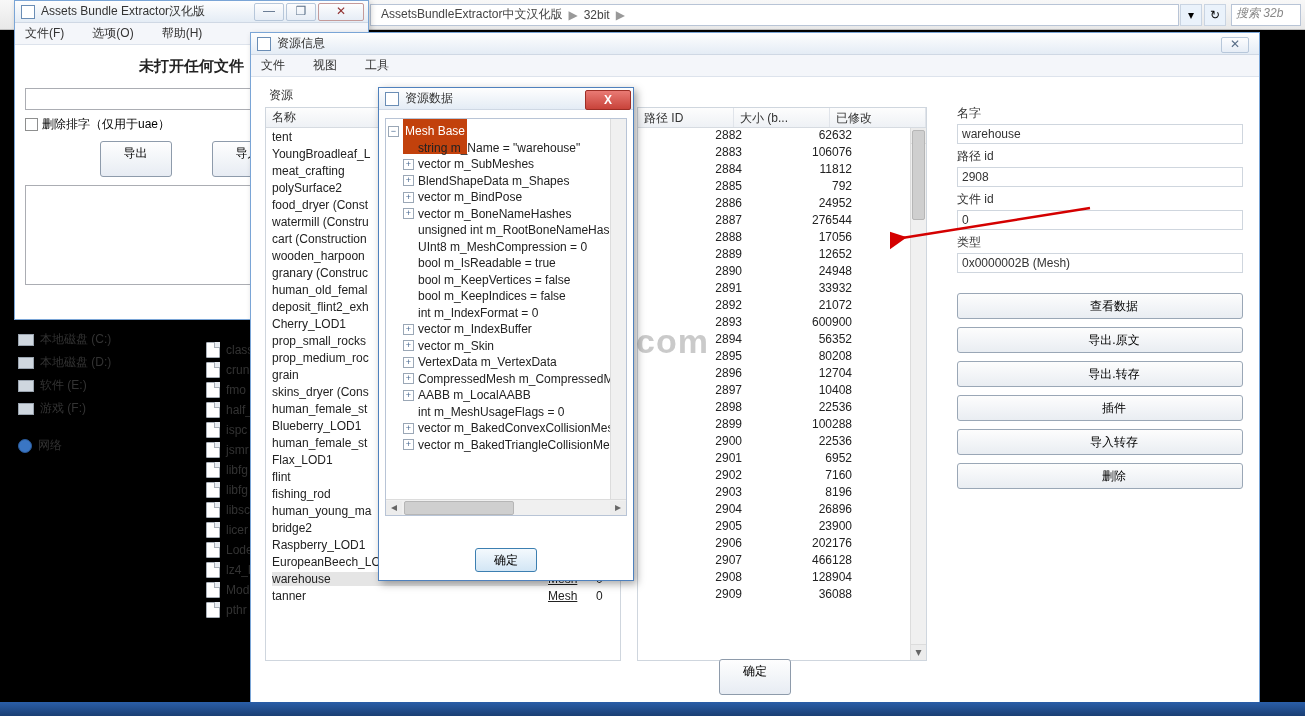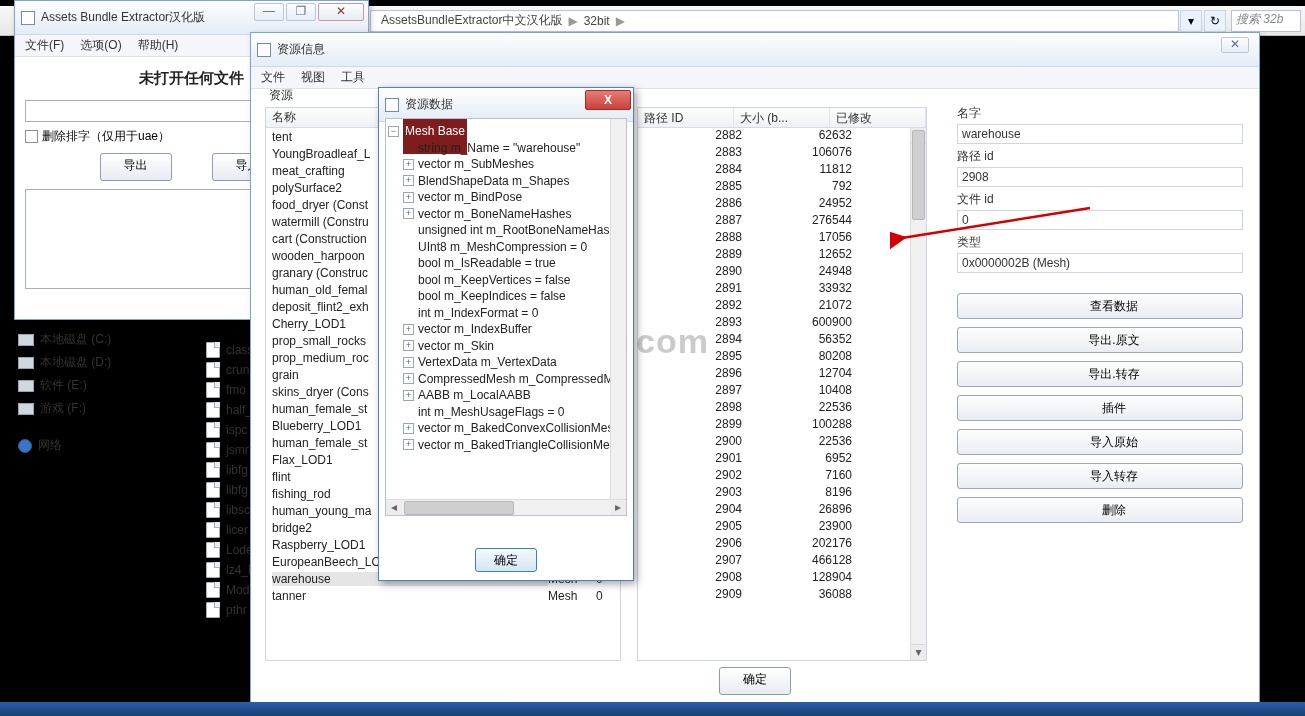--- a/index.html
+++ b/index.html
@@ -1,42 +1,42 @@
 <!DOCTYPE html>
 <html><head>
 <meta charset="utf-8">
 <style>
 *{box-sizing:border-box;margin:0;padding:0;font-family:"Microsoft YaHei","SimSun",Tahoma,sans-serif;font-size:12px;}
 html,body{width:1305px;height:716px;overflow:hidden;}
 body{background:#000;position:relative;}
-.top-addr{position:absolute;left:0;top:0;width:1305px;height:30px;background:linear-gradient(#f8f8f8,#e8e8e8);border-bottom:1px solid #bfbfbf;display:flex;align-items:center;margin-top:6px;}
+.top-addr{position:absolute;left:0;top:0;width:1305px;height:30px;background:linear-gradient(#f8f8f8,#e8e8e8);border-bottom:1px solid #bfbfbf;display:flex;align-items:center;}
 .addr-left{display:flex;align-items:center;gap:6px;padding:0 8px;min-width:370px;}
 .addr-bar{flex:1;height:22px;background:#fff;border:1px solid #b8c4d6;display:flex;align-items:center;padding:0 6px;color:#444;}
 .addr-bar .crumb{padding:0 4px;}
 .addr-bar .sep{color:#999;padding:0 2px;}
 .tool-btn{width:22px;height:22px;border:1px solid #c9d4e2;background:#eaf2fb;margin:0 1px;display:flex;align-items:center;justify-content:center;}
 .search-box{width:70px;height:22px;border:1px solid #b8c4d6;background:#fff;margin:0 4px;padding:0 4px;color:#888;font-style:italic;overflow:hidden;}
 
 .win-main{position:absolute;left:14px;top:0;width:355px;height:320px;background:#fff;border:1px solid #7aa5d6;box-shadow:2px 2px 6px rgba(0,0,0,.2);}
-.titlebar{height:34px;background:linear-gradient(#fefefe,#e4ecf5);border-bottom:1px solid #cfd8e4;display:flex;align-items:center;padding:0 6px;position:relative;}
+.titlebar{height:22px;background:linear-gradient(#fefefe,#e4ecf5);border-bottom:1px solid #cfd8e4;display:flex;align-items:center;padding:0 6px;position:relative;}
 .titlebar .ico{width:14px;height:14px;border:1px solid #6a8db5;background:#fff;margin-right:6px;}
 .titlebar .title{flex:1;color:#333;}
 .win-btns{position:absolute;right:4px;top:2px;display:flex;gap:2px;}
 .win-btn{width:30px;height:18px;border:1px solid #b7c7da;border-radius:2px;background:linear-gradient(#fdfdfe,#e6edf6);font-size:12px;line-height:14px;text-align:center;color:#5a6f88;cursor:default;}
 .win-btn.close{width:46px;border-color:#c49a9a;color:#903030;}
-.menubar{height:22px;background:#f4f6fa;border-bottom:1px solid #dde3ec;display:flex;align-items:center;padding:0 4px;gap:4px;color:#333;}
+.menubar{height:22px;background:#f4f6fa;border-bottom:1px solid #dde3ec;display:flex;align-items:center;padding:0 4px;gap:16px;color:#333;}
 .menubar span{padding:2px 6px;}
 .win-main .body{padding:6px 10px;}
 .big-msg{text-align:center;font-size:15px;font-weight:bold;color:#222;padding:6px 0;}
 .field-row{margin:6px 0;}
 .text-input{width:100%;height:22px;border:1px solid #abadb3;background:#fff;padding:0 4px;}
 .chk-row{display:flex;align-items:center;gap:4px;margin:4px 0;}
 .chk{width:13px;height:13px;border:1px solid #8e8f8f;background:#fff;}
 .btn-row{display:flex;gap:40px;justify-content:center;margin:8px 0;}
-.std-btn{min-width:72px;height:28px;border:1px solid #8e9bab;background:linear-gradient(#fefefe,#e7ecf3);border-radius:3px;line-height:22px;text-align:center;}
+.std-btn{min-width:72px;height:36px;border:1px solid #8e9bab;background:linear-gradient(#fefefe,#e7ecf3);border-radius:3px;line-height:22px;text-align:center;}
 
 .drives{position:absolute;left:14px;top:328px;width:160px;color:#333;}
 .drives .d-item{display:flex;align-items:center;gap:6px;padding:3px 4px;}
 .drives .d-ico{width:16px;height:12px;background:#cfd7df;border:1px solid #9aa4af;}
 .drives .net-hdr{margin-top:14px;display:flex;align-items:center;gap:6px;padding:3px 4px;}
 .net-ico{width:14px;height:14px;border-radius:50%;background:#3a76c4;border:1px solid #2a5a99;}
 
 .files{position:absolute;left:186px;top:340px;width:70px;color:#333;padding-left:20px;}
 .files .f-item{display:flex;align-items:center;gap:6px;padding:2px 0;}
 .f-ico{width:14px;height:16px;background:#fff;border:1px solid #a9b0b8;border-radius:1px;position:relative;}
@@ -44,21 +44,21 @@
 
 .win-info{position:absolute;left:250px;top:32px;width:1010px;height:672px;background:#fff;border:1px solid #7aa5d6;box-shadow:2px 2px 6px rgba(0,0,0,.2);}
 .win-info .titlebar .xbtn{position:absolute;right:10px;top:4px;width:28px;height:16px;border:1px solid #b7c7da;border-radius:2px;background:linear-gradient(#fdfdfe,#e6edf6);text-align:center;line-height:12px;color:#5a6f88;}
 .info-body{position:absolute;top:50px;left:0;right:0;bottom:0;}
 .res-label{position:absolute;left:18px;top:4px;color:#333;}
 .res-list{position:absolute;left:14px;top:24px;width:356px;bottom:42px;border:1px solid #cfd6de;background:#fff;overflow:hidden;}
 .res-list .hdr{height:20px;background:linear-gradient(#fdfdfd,#eef1f5);border-bottom:1px solid #d6dbe1;display:flex;align-items:center;padding:0 6px;color:#333;}
 .res-rows{position:absolute;top:20px;left:0;right:0;bottom:0;overflow:hidden;}
 .res-row{display:flex;align-items:center;height:17px;padding:0 6px;color:#222;}
 .res-row .col-name{flex:1;white-space:nowrap;overflow:hidden;}
-.res-row .col-type{width:48px;}
+.res-row .col-type{width:48px;text-decoration:underline;}
 .res-row .col-n{width:18px;}
 .res-row.sel .col-name{background:#e5e5e5;}
 
 .mid-cols{position:absolute;left:386px;top:24px;width:290px;bottom:42px;border:1px solid #cfd6de;background:#fff;}
 .mid-hdr{height:20px;background:linear-gradient(#fdfdfd,#eef1f5);border-bottom:1px solid #d6dbe1;display:flex;}
 .mid-hdr div{flex:1;padding:2px 6px;border-right:1px solid #e0e4ea;color:#333;}
 .mid-rows .m-row{display:flex;height:17px;}
 .mid-rows .m-row div{padding:0 6px;text-align:right;color:#222;}
 .mid-rows .m-row .c-id{width:110px;}
 .mid-rows .m-row .c-sz{width:110px;}
@@ -77,21 +77,21 @@
 .bottom-ok{position:absolute;left:50%;bottom:8px;transform:translateX(-50%);}
 
 .win-data{position:absolute;left:378px;top:87px;width:256px;height:494px;background:#fff;border:1px solid #4f81bd;box-shadow:3px 3px 8px rgba(0,0,0,.35);}
 .win-data .titlebar{background:linear-gradient(#fefefe,#e4ecf5);}
 .win-data .close-red{position:absolute;right:2px;top:2px;width:46px;height:20px;background:linear-gradient(#e97a74,#c8433a);border:1px solid #9c2e26;border-radius:2px;color:#fff;text-align:center;line-height:18px;font-weight:bold;}
 .tree-box{position:absolute;left:6px;top:30px;right:6px;height:398px;border:1px solid #b8c4d6;background:#fff;overflow:hidden;}
 .tree{padding:4px 2px;white-space:nowrap;color:#222;}
 .tree .node{display:flex;align-items:center;height:16.5px;}
 .tree .tg{width:11px;height:11px;border:1px solid #9aa7b6;background:#fff;font-size:9px;line-height:9px;text-align:center;margin-right:4px;color:#4a6a92;}
 .tree .sp{display:inline-block;width:15px;}
-.tree .root-sel{background:#7f1d1d;color:#fff;padding:16px 2px;}
+.tree .root-sel{background:#c2410c;color:#fff;padding:16px 2px;}
 .tree-hscroll{position:absolute;left:0;right:0;bottom:0;height:16px;background:#f0f0f0;border-top:1px solid #dcdcdc;display:flex;align-items:center;}
 .tree-hscroll .harr{width:16px;height:14px;background:#ececec;text-align:center;line-height:12px;color:#666;}
 .tree-hscroll .htrack{flex:1;position:relative;height:14px;}
 .tree-hscroll .hthumb{position:absolute;left:2px;top:0;bottom:0;width:110px;background:#cfcfcf;border:1px solid #b6b6b6;border-radius:2px;}
 .tree-vscroll{position:absolute;right:0;top:0;bottom:16px;width:16px;background:#f0f0f0;border-left:1px solid #dcdcdc;}
 .data-ok{position:absolute;left:50%;bottom:8px;transform:translateX(-50%);border:1px solid #3c7fb1;background:linear-gradient(#f4f9fd,#d3e6f5);min-width:62px;height:24px;line-height:22px;text-align:center;border-radius:3px;}
 
 .arrow-svg{position:absolute;left:890px;top:198px;pointer-events:none;}
 
 .taskbar{position:absolute;left:0;bottom:0;width:1305px;height:14px;background:linear-gradient(#2a5ea8,#1a3f74);}
@@ -477,21 +477,20 @@
       <div class="r-lbl">路径 id</div>
       <div class="r-val">2908</div>
       <div class="r-lbl">文件 id</div>
       <div class="r-val">0</div>
       <div class="r-lbl">类型</div>
       <div class="r-val">0x0000002B (Mesh)</div>
       <div class="r-btn first">查看数据</div>
       <div class="r-btn">导出.原文</div>
       <div class="r-btn">导出.转存</div>
       <div class="r-btn">插件</div>
-      <div class="r-btn">导入原始</div>
       <div class="r-btn">导入转存</div>
       <div class="r-btn">删除</div>
     </div>
 
     <div class="bottom-ok">
       <div class="std-btn">确定</div>
     </div>
   </div>
 </div>
 

